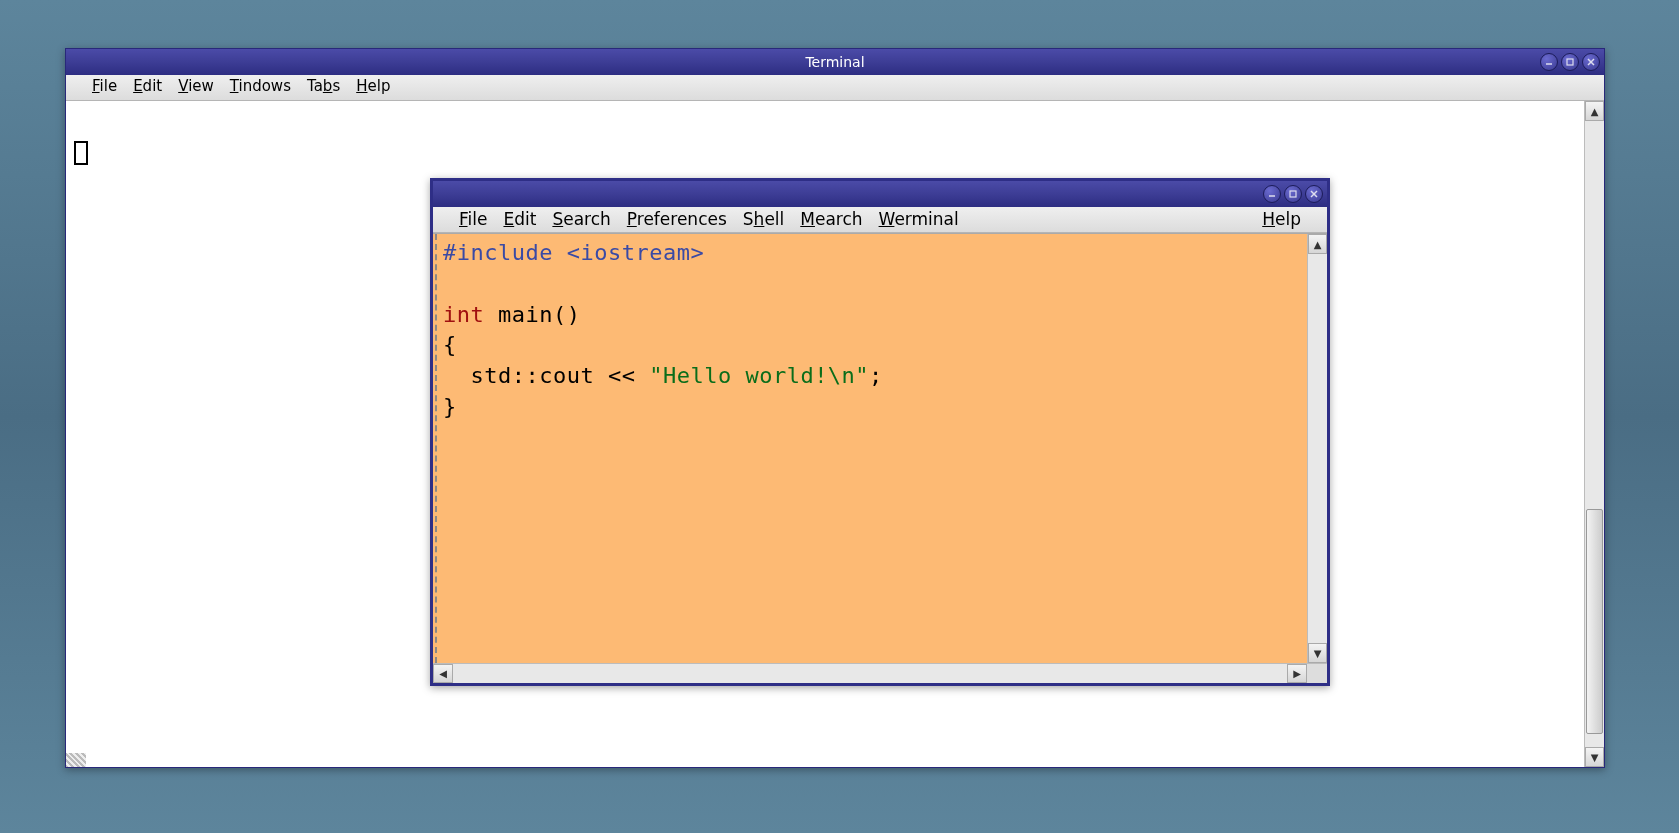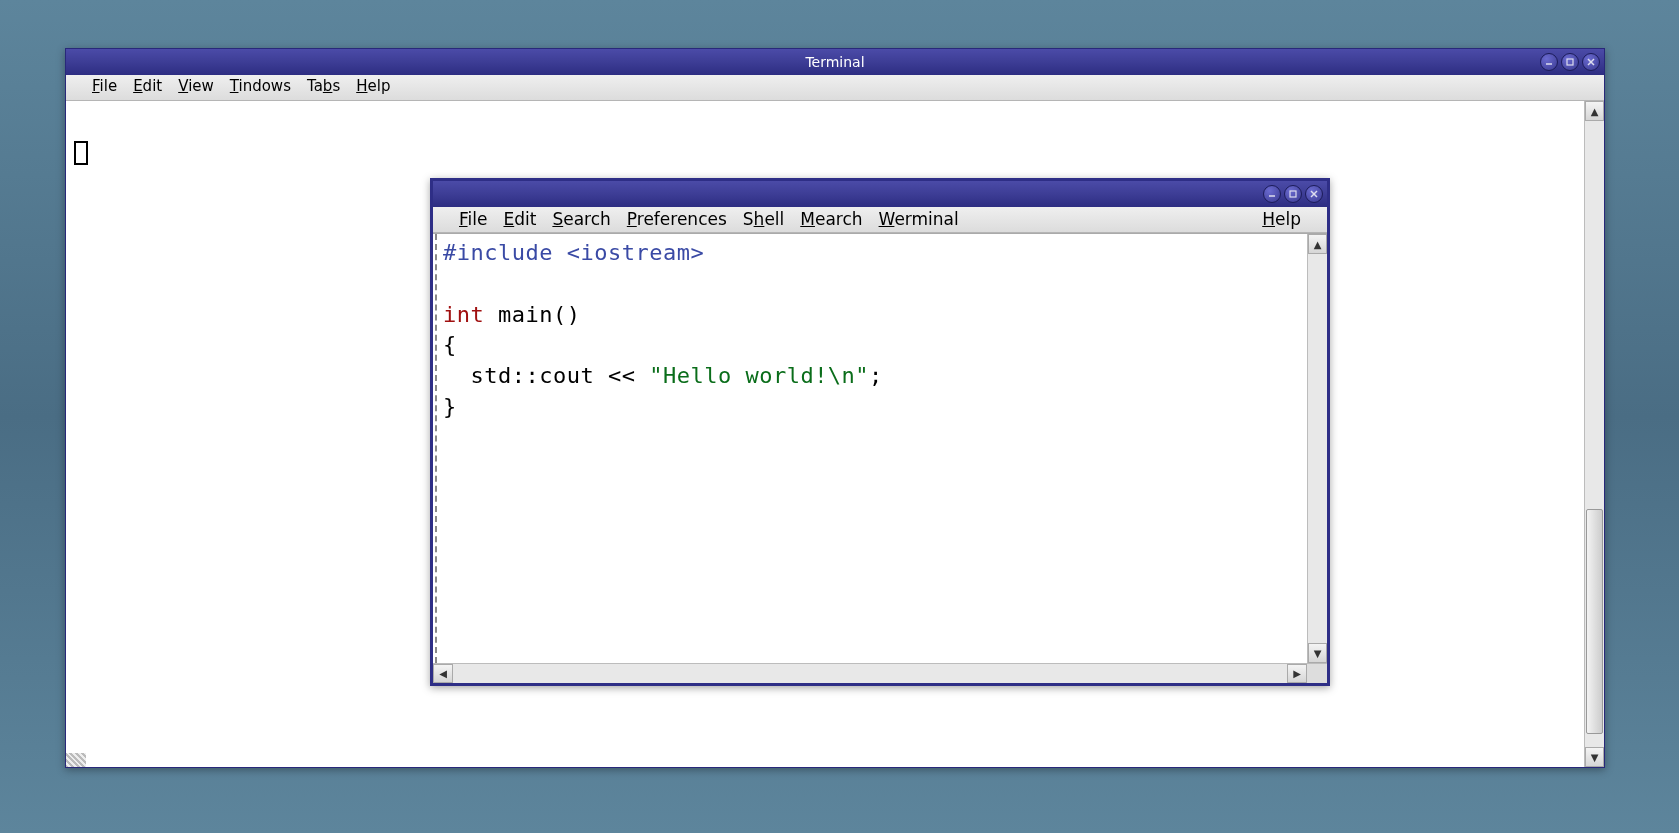--- a/index.html
+++ b/index.html
@@ -156,21 +156,21 @@
     .editor-wrap {
       flex: 1;
       display: flex;
       flex-direction: column;
       background: #e6e6e6;
       border-top: 1px solid #aaa;
     }
     .editor-inner {
       flex: 1;
       display: flex;
-      background: #ffffff;
+      background: #fdba74;
     }
     .editor-area {
       flex: 1;
       padding: 4px 6px;
       font-family: "DejaVu Sans Mono", "Liberation Mono", monospace;
       font-size: 22px;
       line-height: 1.4;
       letter-spacing: 0.5px;
       white-space: pre;
       color: #000;

